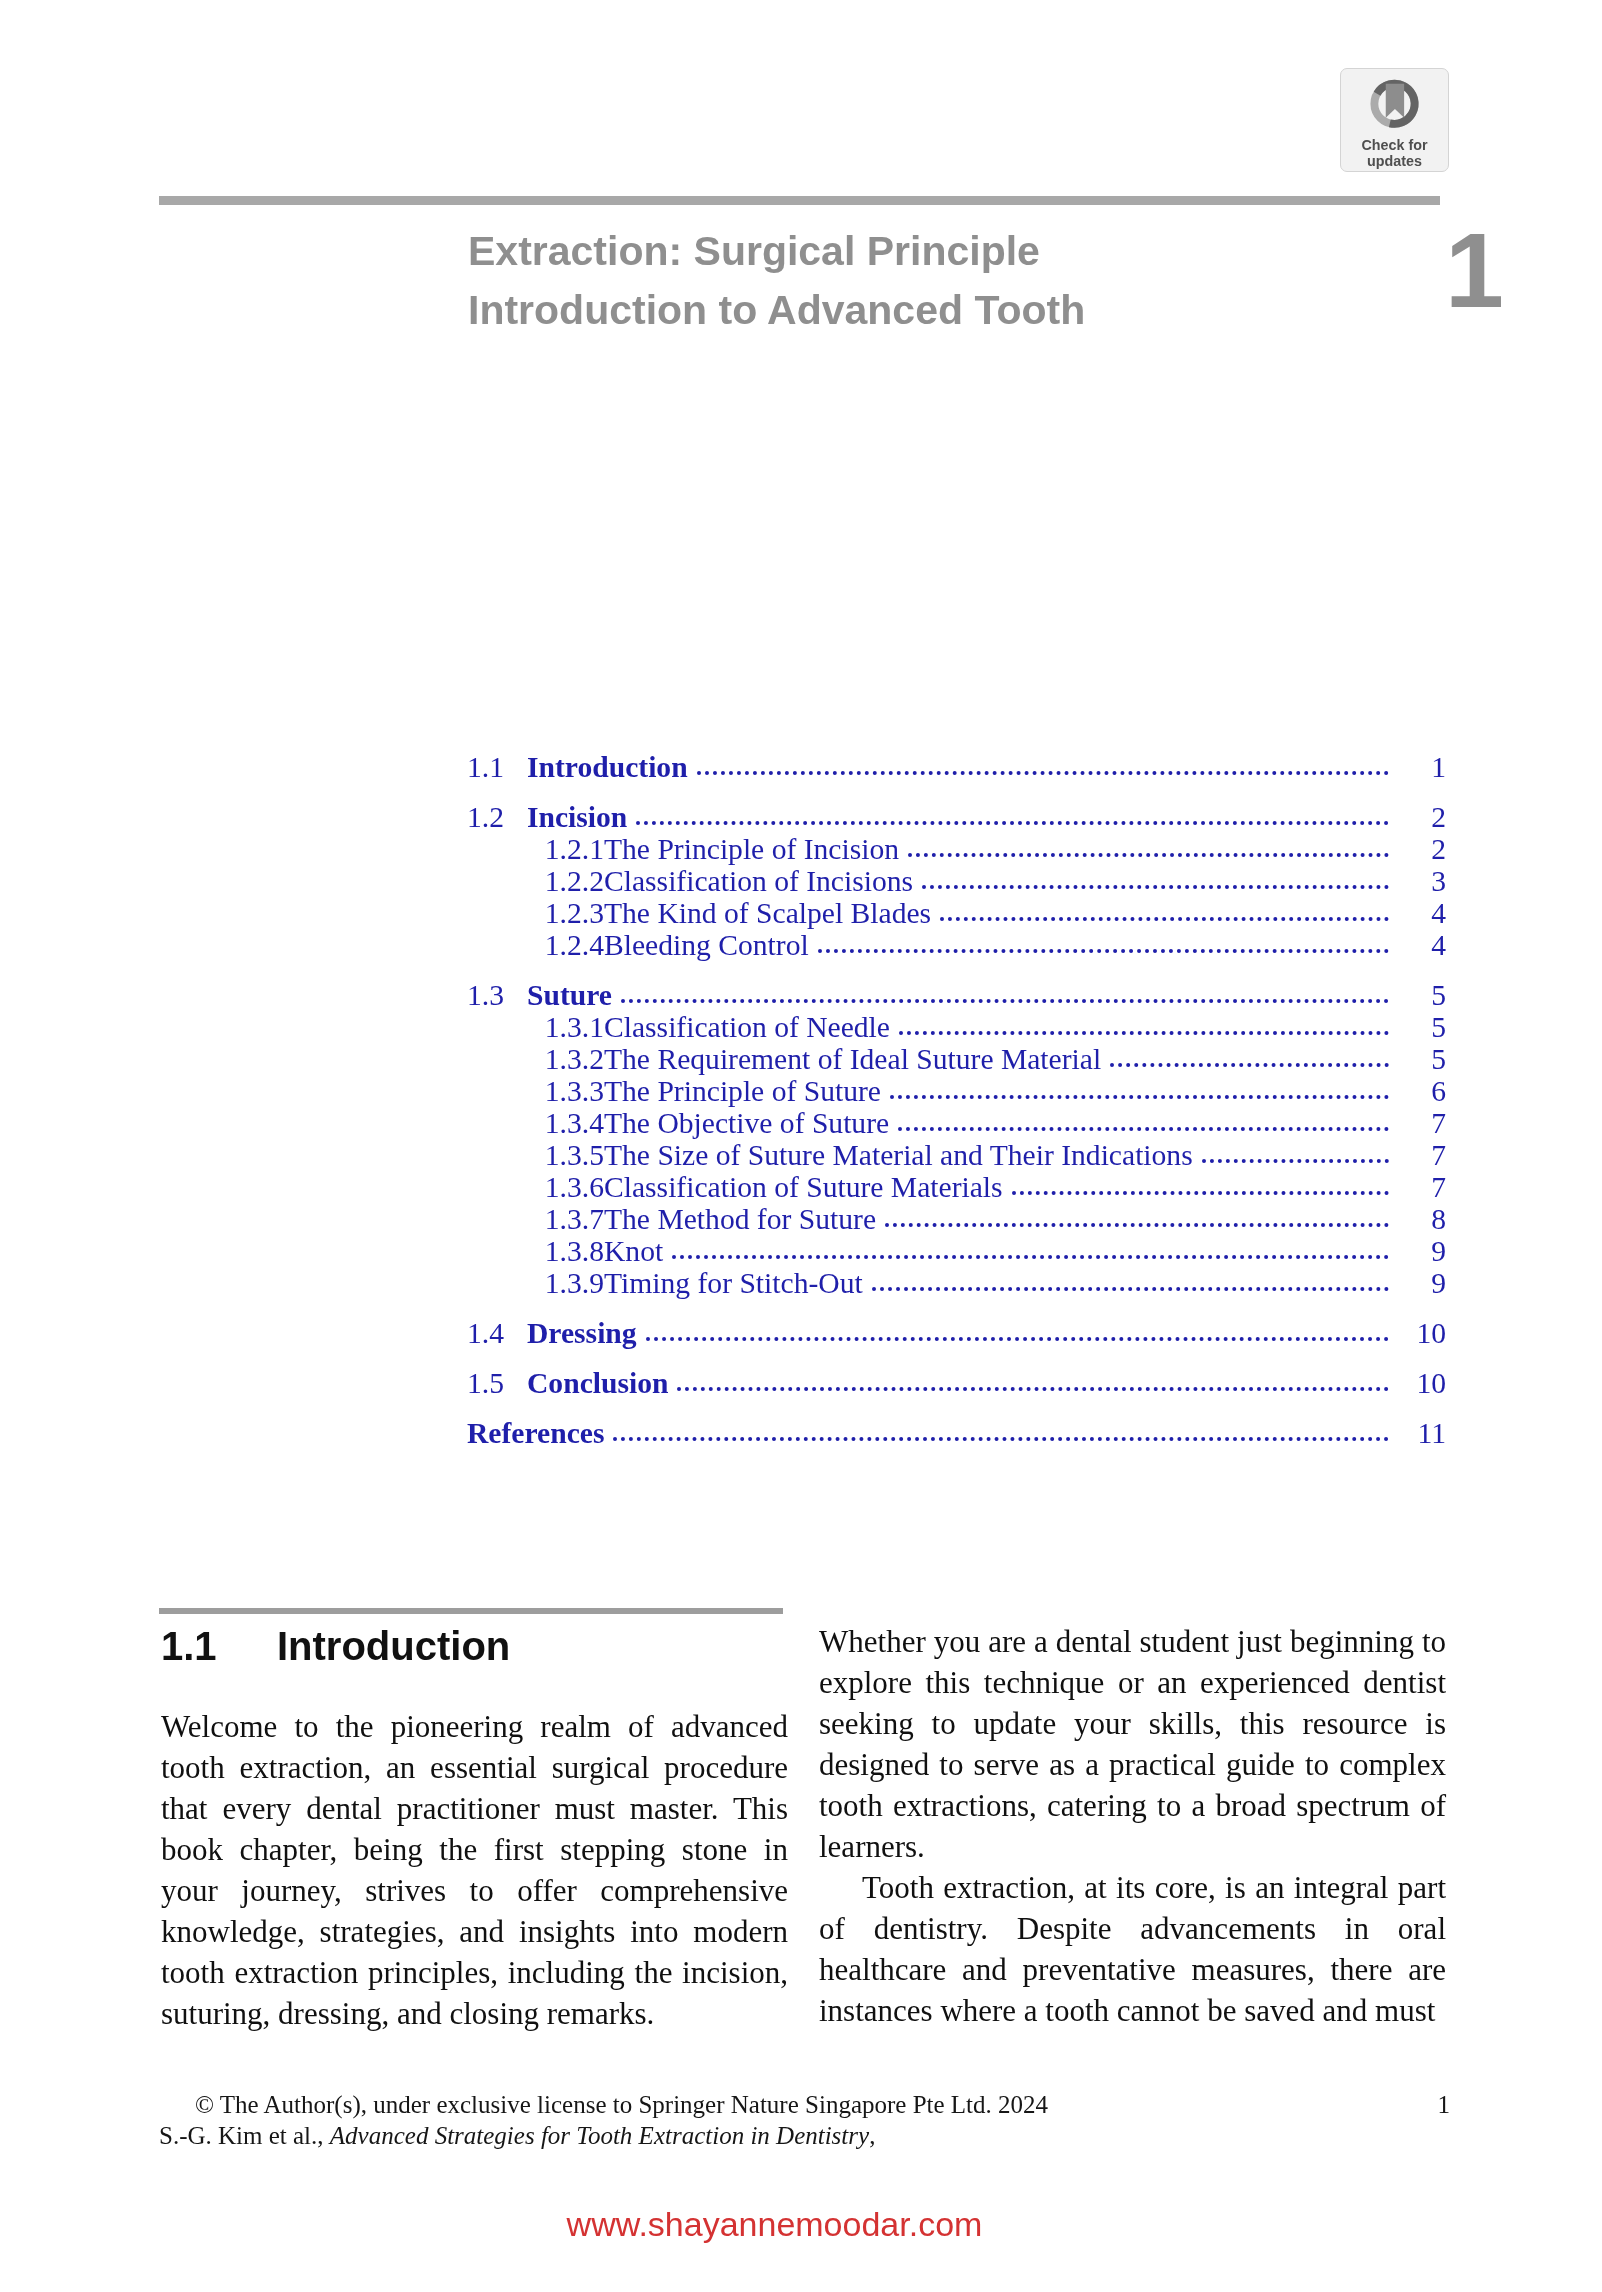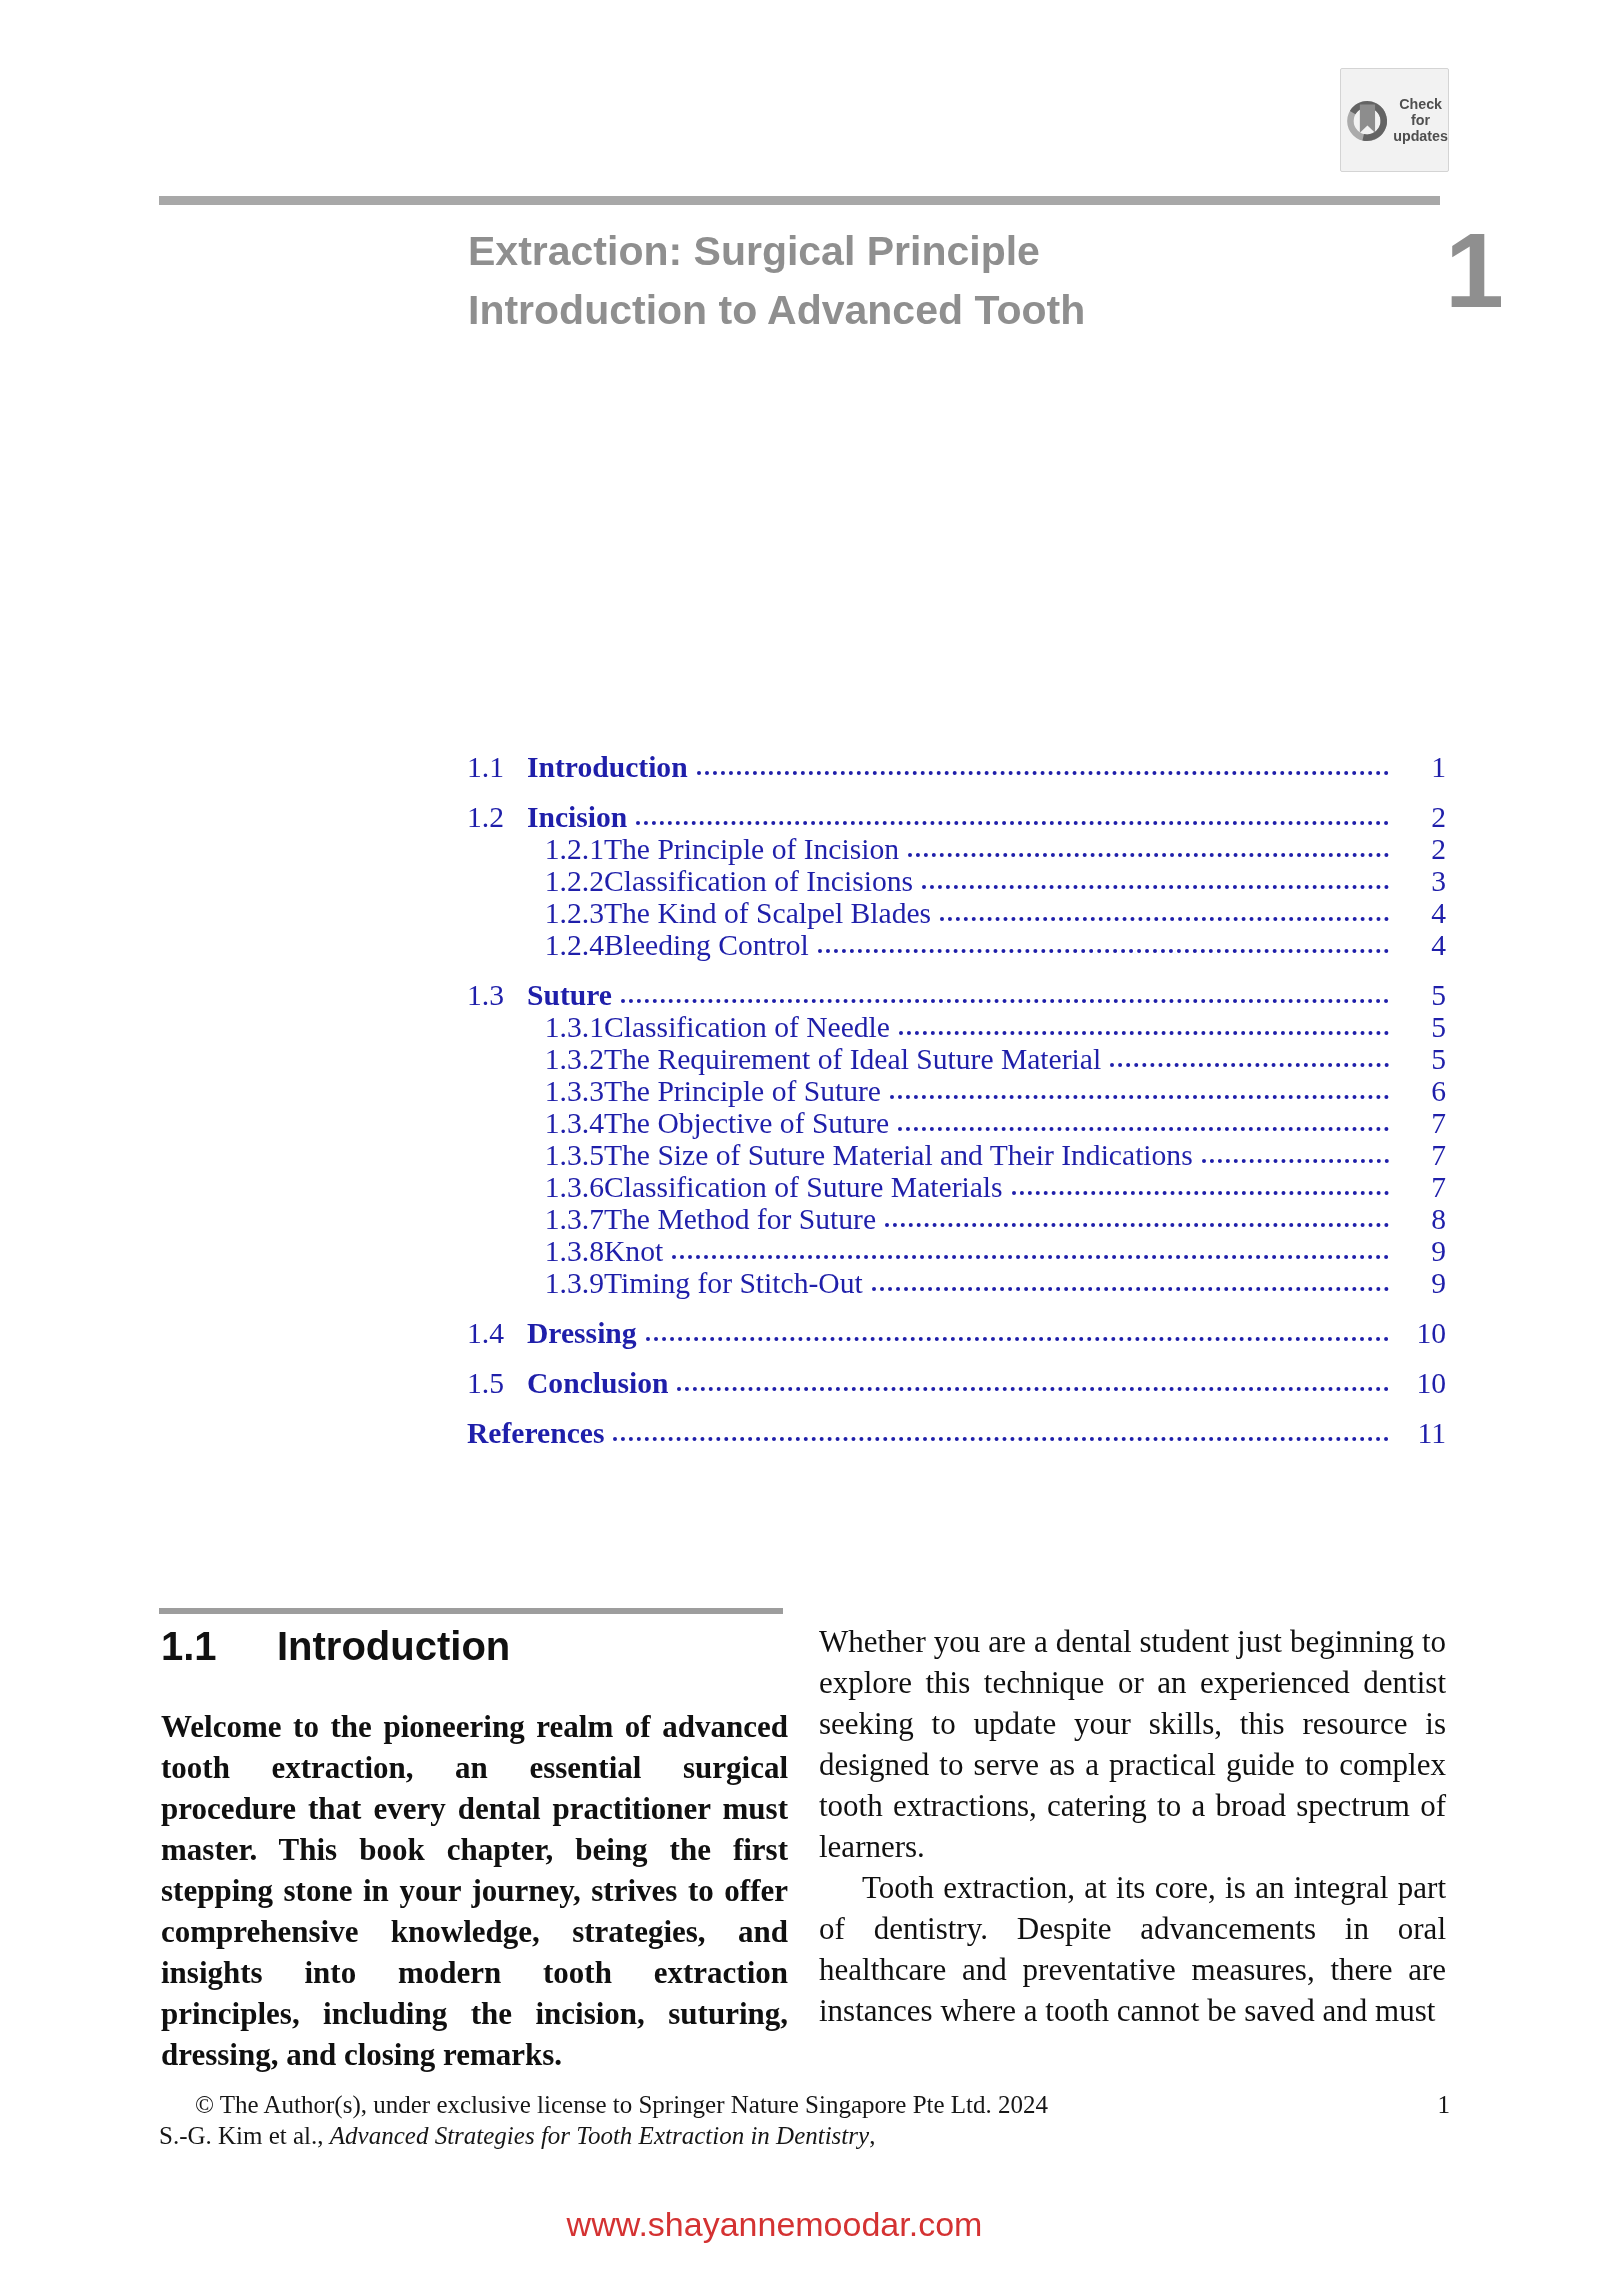--- a/index.html
+++ b/index.html
@@ -18,22 +18,22 @@
     background:#ffffff;
     font-family:"Liberation Serif", serif;
     color:var(--ink);
     overflow:hidden;
     margin:0 auto;
   }
 
   
   .badge{
     position:absolute;left:1340px;top:68px;width:109px;height:104px;
-    background:#f2f2f2;border:1.8px solid #d4d4d4;border-radius:2px;
-    display:flex;flex-direction:row;align-items:center;
+    background:#f2f2f2;border:1.8px solid #d4d4d4;border-radius:7px;
+    display:flex;flex-direction:column;align-items:center;
     font-family:"Liberation Sans", sans-serif;
   }
   .badge svg{margin-top:5.4px;}
   .badge-text{
     text-align:center;font-weight:bold;font-size:14.3px;line-height:16px;color:#4f4f4f;
   }
 
   
   .top-rule{position:absolute;left:159px;top:196px;width:1281px;height:9px;background:var(--rule-gray);}
   .chapter-title{
@@ -76,21 +76,21 @@
     position:absolute;left:161px;top:1623px;width:627px;
     font-family:"Liberation Sans", sans-serif;font-weight:bold;
     font-size:40px;line-height:47px;color:#111;
     display:flex;
   }
   .section-num{flex:none;width:116px;}
   .body-col{
     position:absolute;width:627px;
     font-size:31px;line-height:41px;text-align:justify;color:#101010;
   }
-  .body-col.left{left:161px;top:1706px;font-weight:bold;}
+  .body-col.left{left:161px;top:1706px;}
   .body-col.right{left:819px;top:1621px;}
   .body-col p.indented{text-indent:43px;}
 
   
   .footer{
     position:absolute;left:159px;top:2089px;width:1291px;
     font-size:25px;line-height:31px;color:#161616;
   }
   .footer-line1{display:flex;justify-content:space-between;margin-left:36px;}
   .footer-page{flex:none;}

